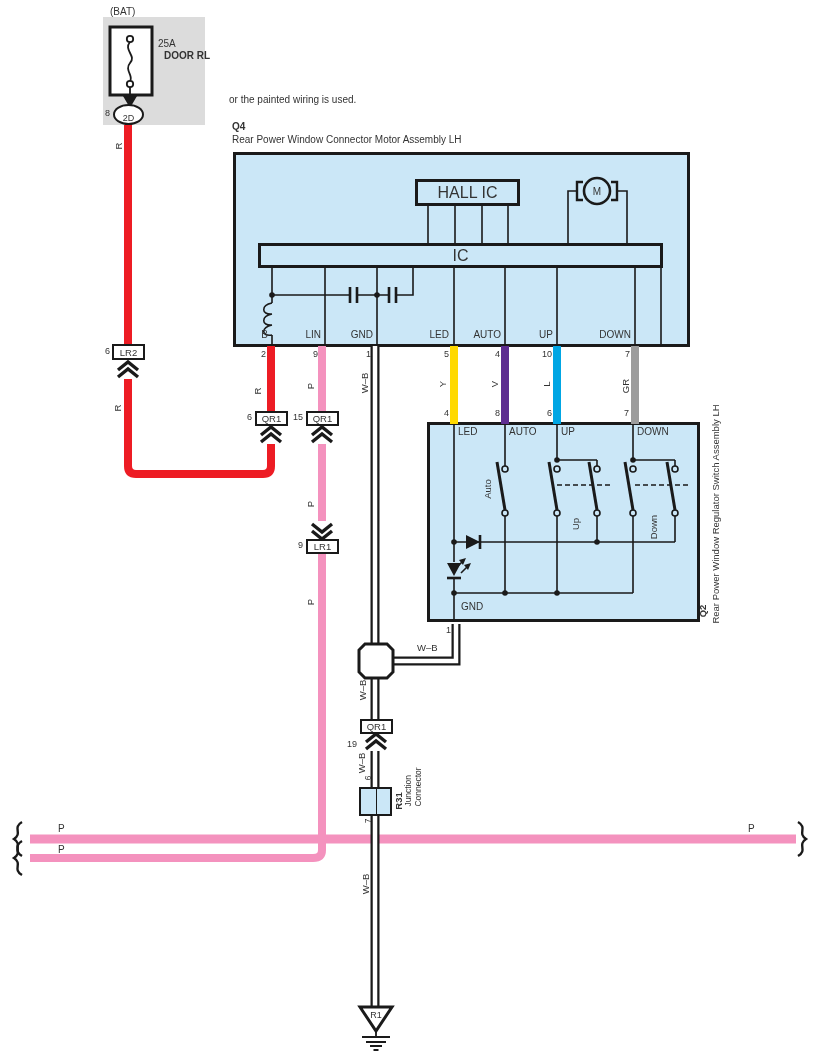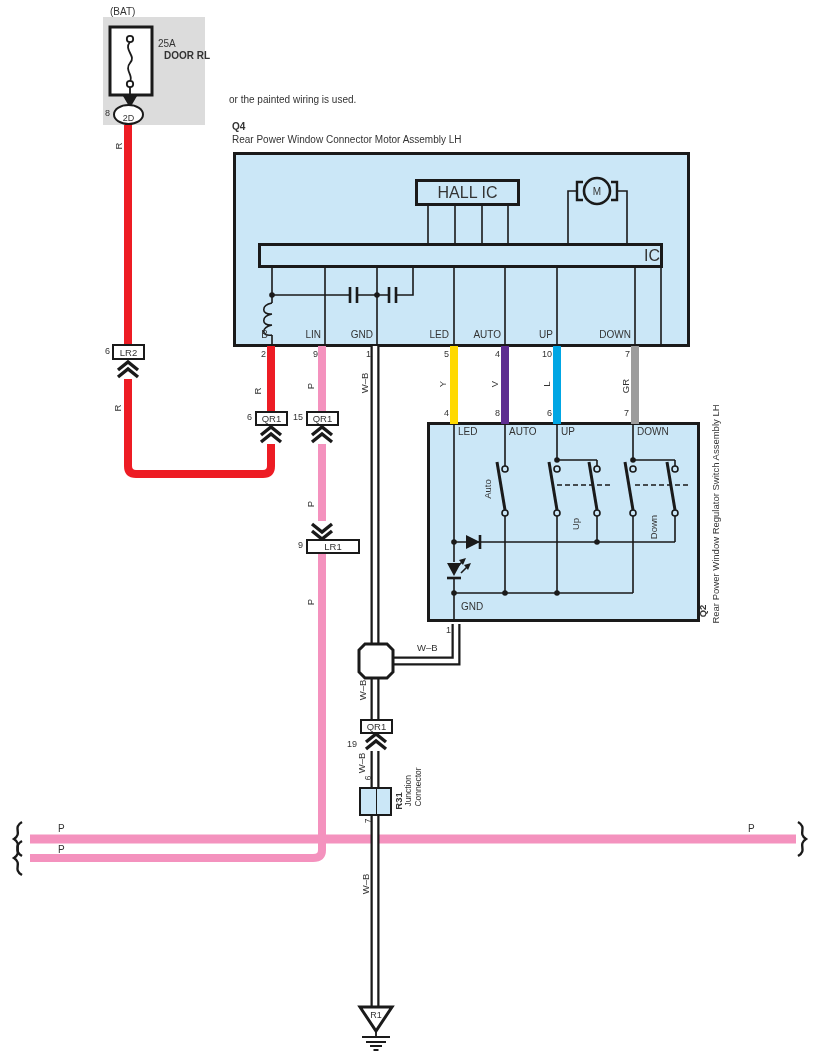--- a/index.html
+++ b/index.html
@@ -165,21 +165,21 @@
     <g stroke="#1a1a1a" stroke-width="2.4" fill="none">
       <path d="M22,822 C12,828 23,833 14,839 C23,845 12,850 22,856"></path>
       <path d="M22,841 C12,847 23,852 14,858 C23,864 12,869 22,875"></path>
       <path d="M798,822 C808,828 797,833 806,839 C797,845 808,850 798,856"></path>
     </g>
   </svg>
 
   <div class="compbox" style="left:415px;top:179px;width:105px;height:27px;">
       <span>HALL IC</span>
     </div>
-  <div class="compbox" style="left:258px;top:243px;width:405px;height:25px;justify-content:flex-end;">
+  <div class="compbox" style="left:258px;top:243px;width:405px;height:25px;">
       <span>IC</span>
     </div>
   <div class="lbl ctr" style="left:590px;top:186px;width:14px;">M</div>
 
   <span class="lbl" style="left:110px;top:6px;">(BAT)</span>
   <span class="lbl" style="left:158px;top:38px;text-align:center;">25A</span>
   <span class="lbl" style="left:164px;top:50px;font-weight:bold;">DOOR RL</span>
   <span class="pin" style="right:708px;top:108px;">8</span>
   <div class="oval" style="left:113px;top:104px;width:31px;height:21px;align-items:flex-end;">
       <span>2D</span>
@@ -231,21 +231,21 @@
     </div>
   <span class="pin" style="right:566px;top:412px;">6</span>
   <div class="conn" style="left:255px;top:411px;width:33px;height:15px;">
       <span>QR1</span>
     </div>
   <span class="pin" style="right:515px;top:412px;">15</span>
   <div class="conn" style="left:306px;top:411px;width:33px;height:15px;">
       <span>QR1</span>
     </div>
   <span class="pin" style="right:515px;top:540px;">9</span>
-  <div class="conn" style="left:306px;top:539px;width:54px;height:15px;">
+  <div class="conn" style="left:306px;top:539px;width:33px;height:15px;">
       <span>LR1</span>
     </div>
   <span class="pin" style="right:461px;top:739px;">19</span>
   <div class="conn" style="left:360px;top:719px;width:33px;height:15px;">
       <span>QR1</span>
     </div>
 
   <span class="rpin" style="left:368px;top:778px;">6</span>
   <div class="r31" style="left:359px;top:787px;width:33px;height:29px;">
       <i></i>

